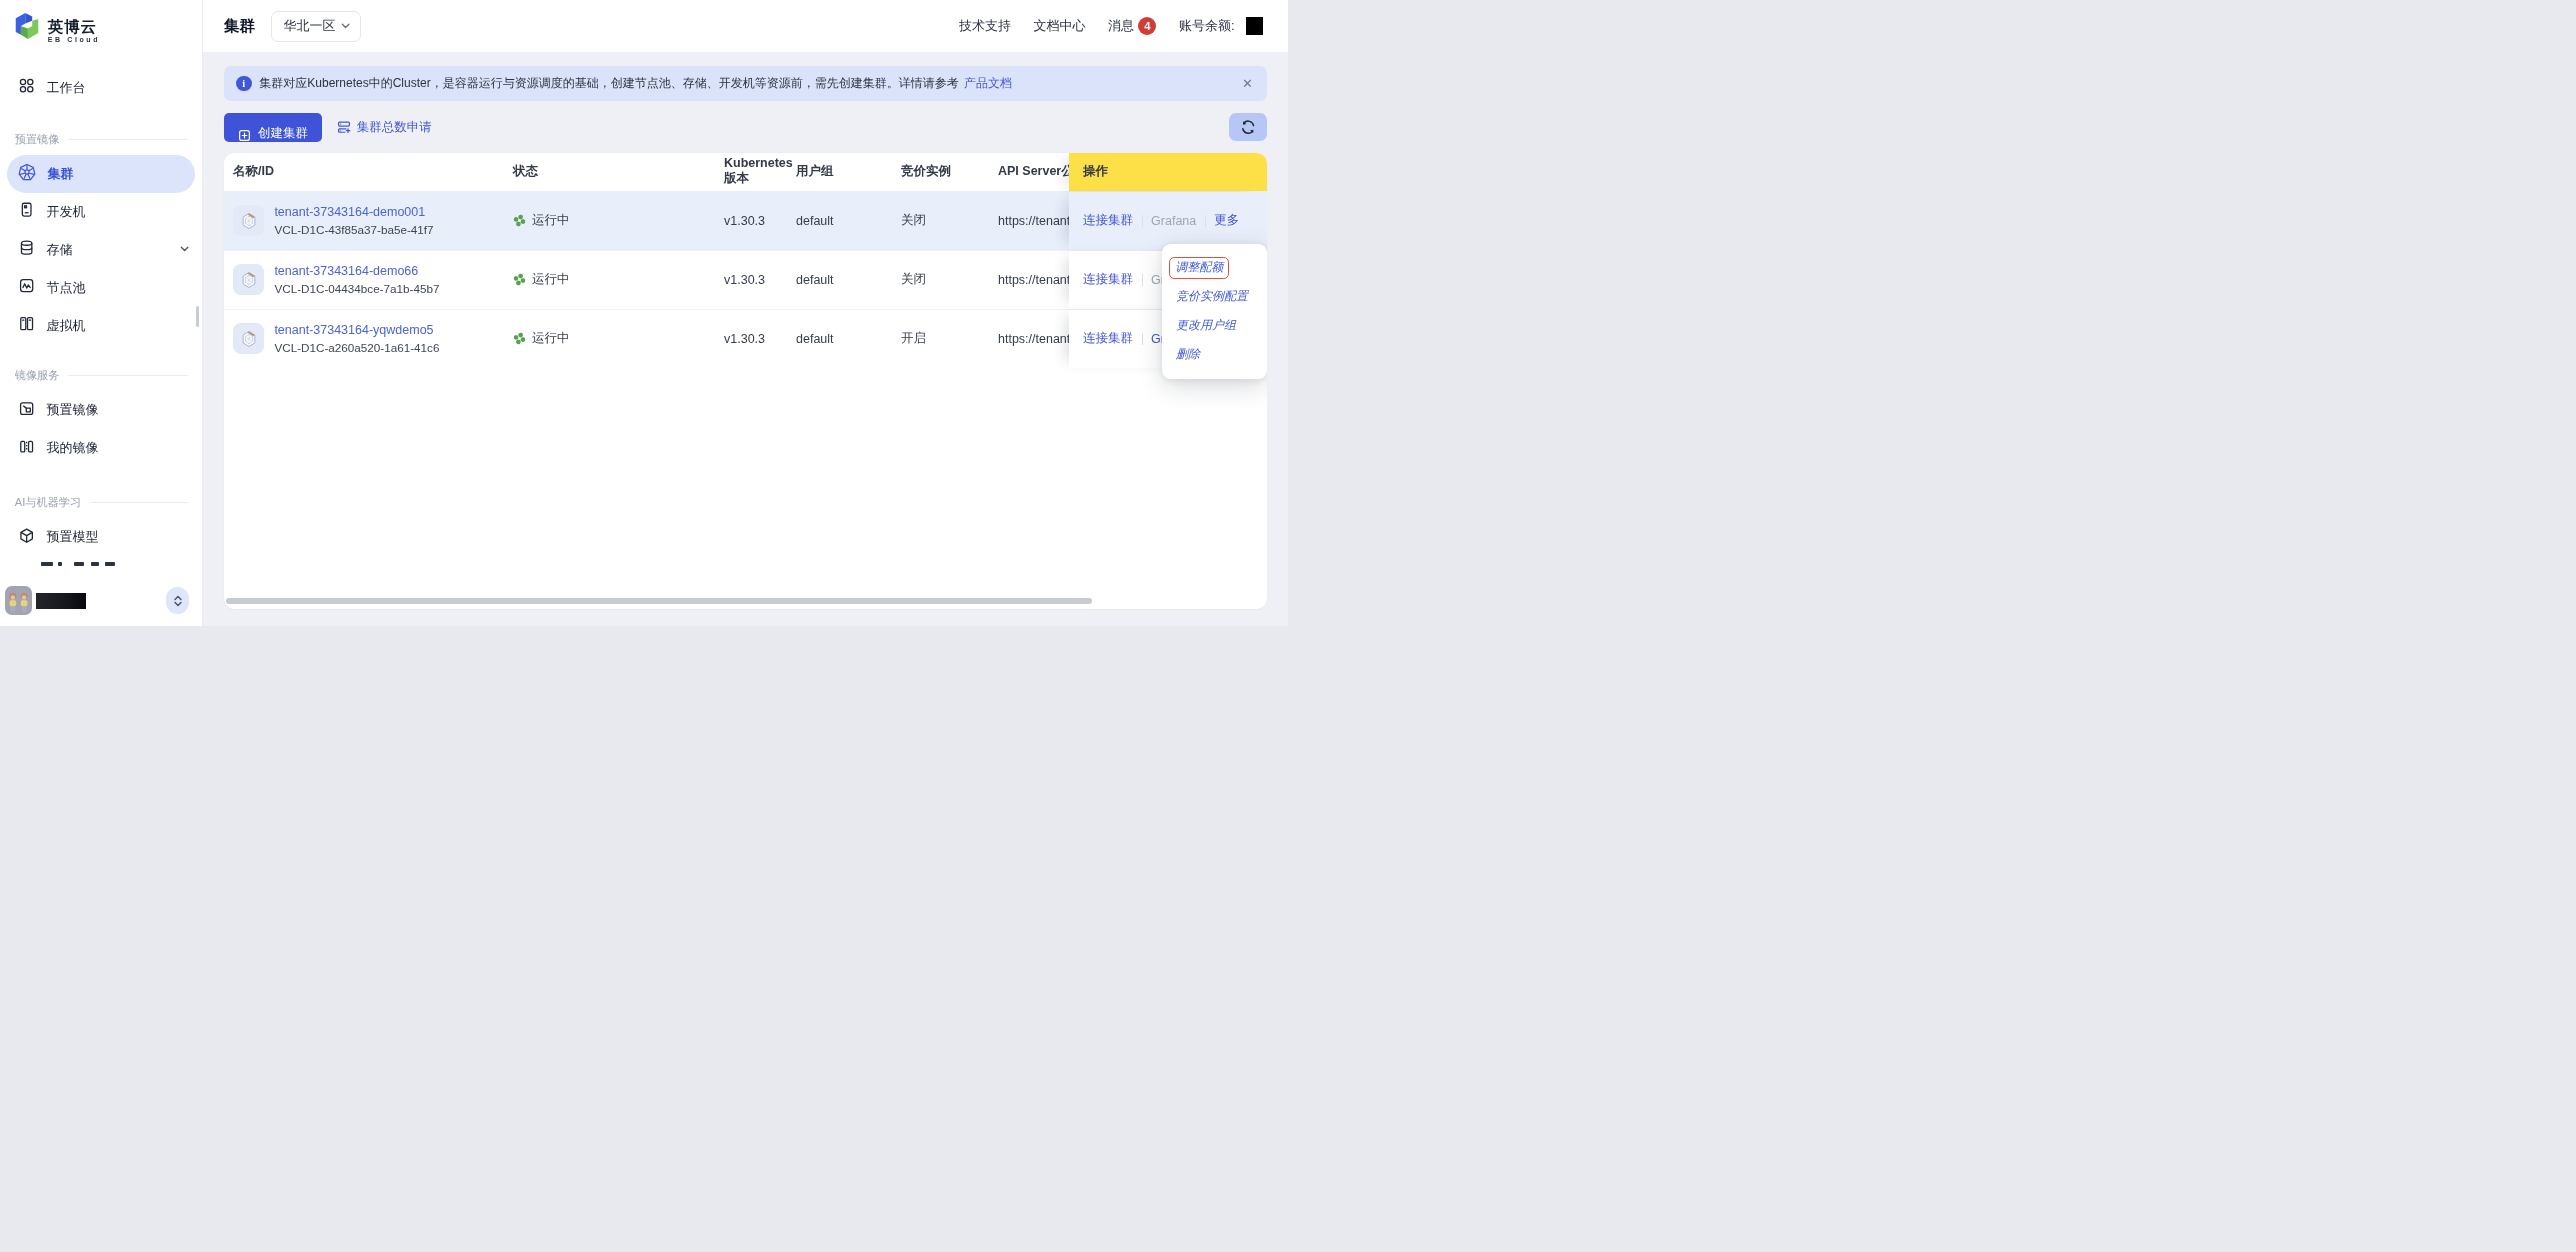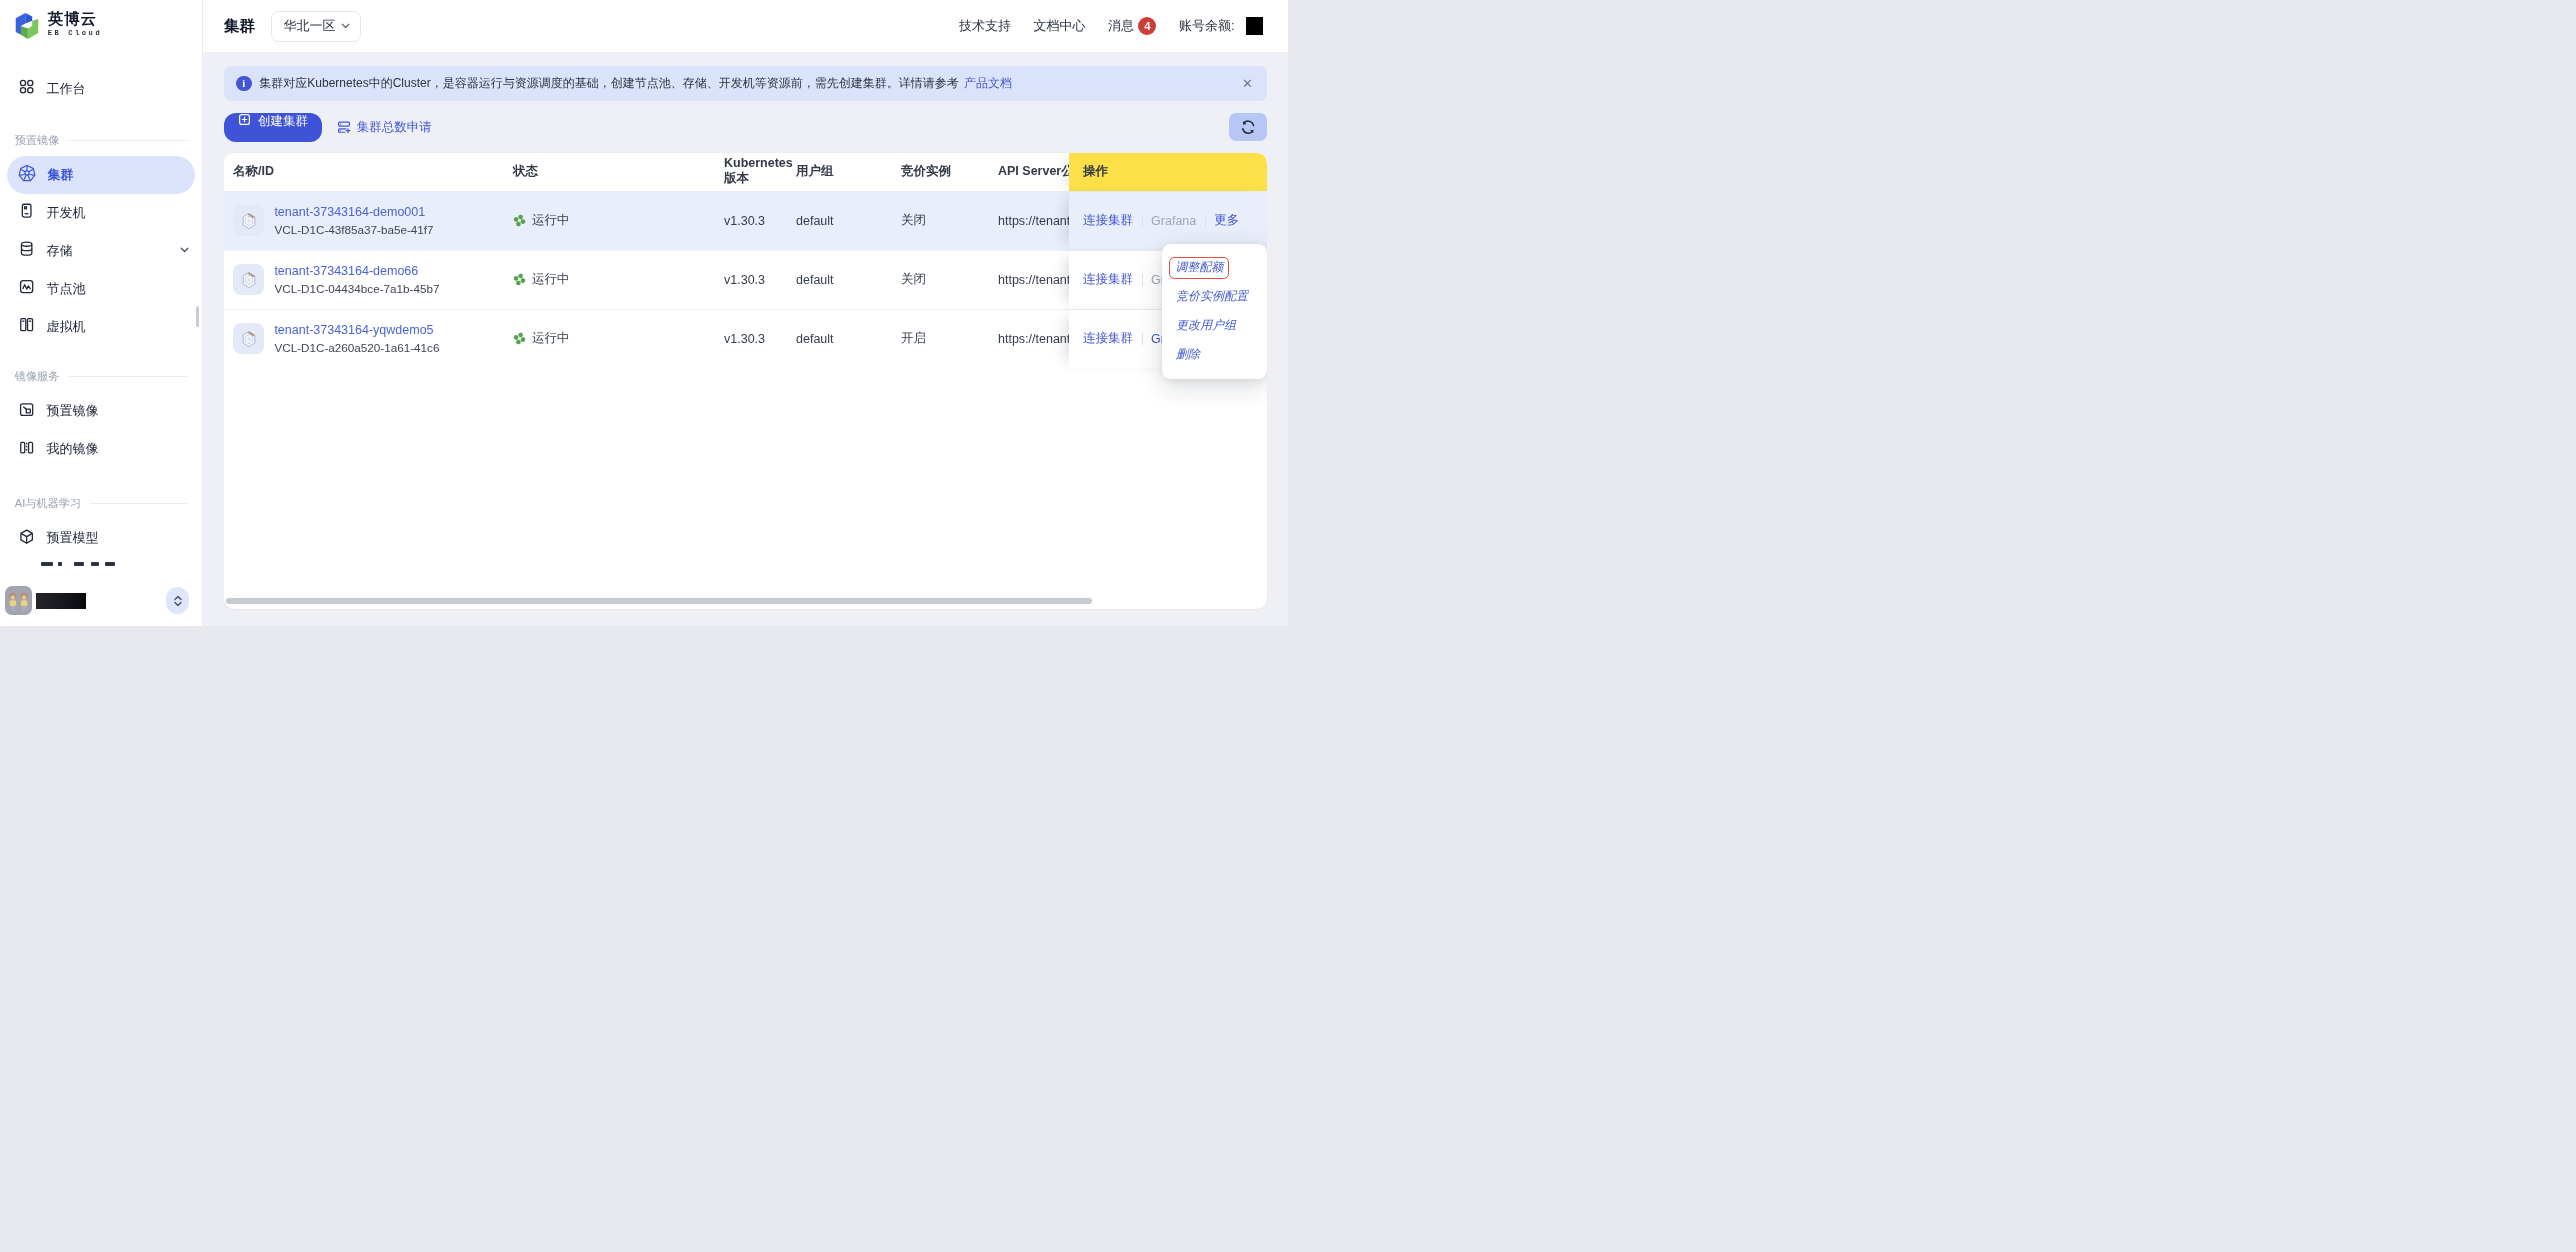--- a/index.html
+++ b/index.html
@@ -2,21 +2,21 @@
 <html style="font-size:14px"><head>
 <meta charset="utf-8">
 <style>
   * { margin:0; padding:0; box-sizing:border-box; }
   html,body { background:#e7e9ee; }
   body { font-family:"Liberation Sans","DejaVu Sans",sans-serif; }
   .stage { position:relative; width:1288px; height:626px; background:#eef0f5; overflow:hidden; }
 
   
   .sidebar { position:absolute; left:0; top:0; width:203px; height:626px; background:#ffffff; border-right:0.9px solid #e9ebf0; z-index:10; }
-  .logo { display:flex; align-items:flex-start; gap:7.8px; margin:12px 0 0 14px;font-family:Liberation Mono, monospace; }
+  .logo { display:flex; align-items:flex-end; gap:7.8px; margin:12px 0 0 14px; }
   .logo-name { font-size:15.5px; font-weight:700; color:#161e2e; letter-spacing:0.9px; line-height:16.4px;}
   .logo-sub { font-size:7px; font-weight:700; color:#2a3242; letter-spacing:2.6px; margin-top:0.9px;}
   .side-item { display:flex; align-items:center; gap:11.2px; height:31px; padding:0 12px 0 18px; font-size:13px; color:#212838; cursor:pointer; }
   .workbench { margin-top:29px; }
   .side-section { display:flex; align-items:center; margin:29px 14px 0 14.7px; height:14px; }
   .side-section .lbl { font-size:11.2px; color:#9aa2b0; white-space:nowrap; }
   .side-section .rule { flex:1; height:0.9px; background:#e9ebf0; margin-left:8.6px; }
   .side-group { margin-top:8.6px; }
   .pill { height:38px; margin:0 7px; border-radius:19px; background:#dbe4fa; padding:0 5.2px 0 11.2px; }
   .pill .side-label { color:#3b53d6; font-weight:700; }
@@ -47,21 +47,21 @@
   .black-square { width:17.3px; height:17.3px; background:#000; }
 
   
   .main { position:absolute; left:203px; right:0; top:52px; bottom:0; padding:14px 21px 0 21px; }
   .banner { height:35px; background:#dbe3fa; border-radius:7px; display:flex; align-items:center; padding:0 14px 0 12px; font-size:12px; color:#2e3443; }
   .banner .info-i { width:15.5px; height:15.5px; border-radius:50%; background:#4257d6; color:#fff; font-size:10.4px; font-weight:700; font-family:"Liberation Serif",serif; display:flex; align-items:center; justify-content:center; flex:none; margin-right:7.8px; }
   .banner .doc-link { color:#4257d6; margin-left:5.2px; cursor:pointer; }
   .banner .close { margin-left:auto; color:#70798a; font-size:13px; cursor:pointer; }
 
   .toolbar { display:flex; align-items:center; margin-top:12px; height:28.5px; }
-  .btn-create { display:flex; align-items:flex-start; gap:7px; height:28.5px; padding:0 14px; background:#3e53d8; border:none; border-radius:12px; color:#fff; font-size:12.5px; cursor:pointer; font-family:inherit; }
+  .btn-create { display:flex; align-items:flex-end; gap:7px; height:28.5px; padding:0 14px; background:#3e53d8; border:none; border-radius:5px; color:#fff; font-size:12.5px; cursor:pointer; font-family:inherit; }
   .link-quota { display:flex; align-items:center; gap:6px; margin-left:14.7px; color:#3f58d6; font-size:12.5px; cursor:pointer; }
   .btn-refresh { margin-left:auto; width:38px; height:28px; background:#b7c7f5; border:none; border-radius:7px; display:flex; align-items:center; justify-content:center; cursor:pointer; }
 
   
   .card { position:relative; margin-top:11.2px; height:456px; background:#fff; border-radius:10.4px; overflow:hidden; box-shadow:0 0.9px 1.7px rgba(16,24,40,.04); }
   .trow { display:flex; align-items:center; }
   .thead { height:38px; font-size:12.5px; font-weight:700; color:#333a48; background:#fff; }
   .tr { height:59px; font-size:12.5px; color:#353c4b; border-top:0.9px solid #f1f2f5; background:#fff; }
   .tr.selected { background:#e9eefb; border-top-color:#e9eefb; }
   .c1 { width:289px; padding-left:9px; display:flex; align-items:center; gap:10.4px; }

